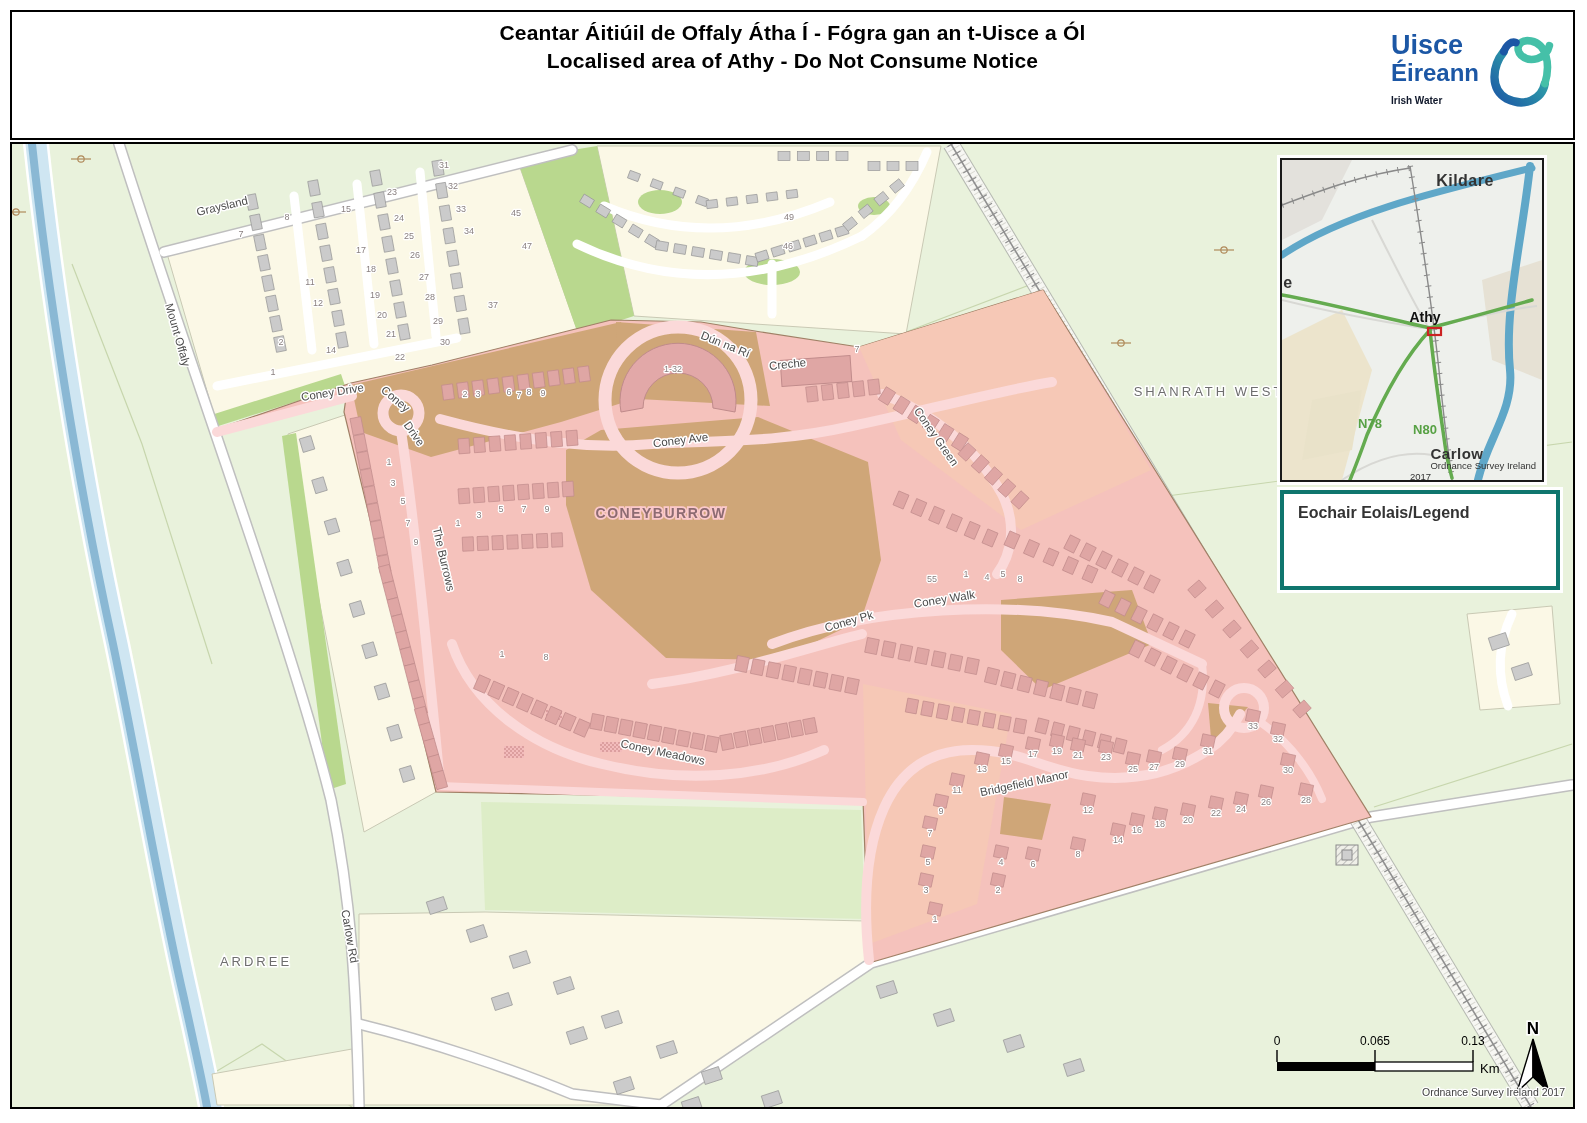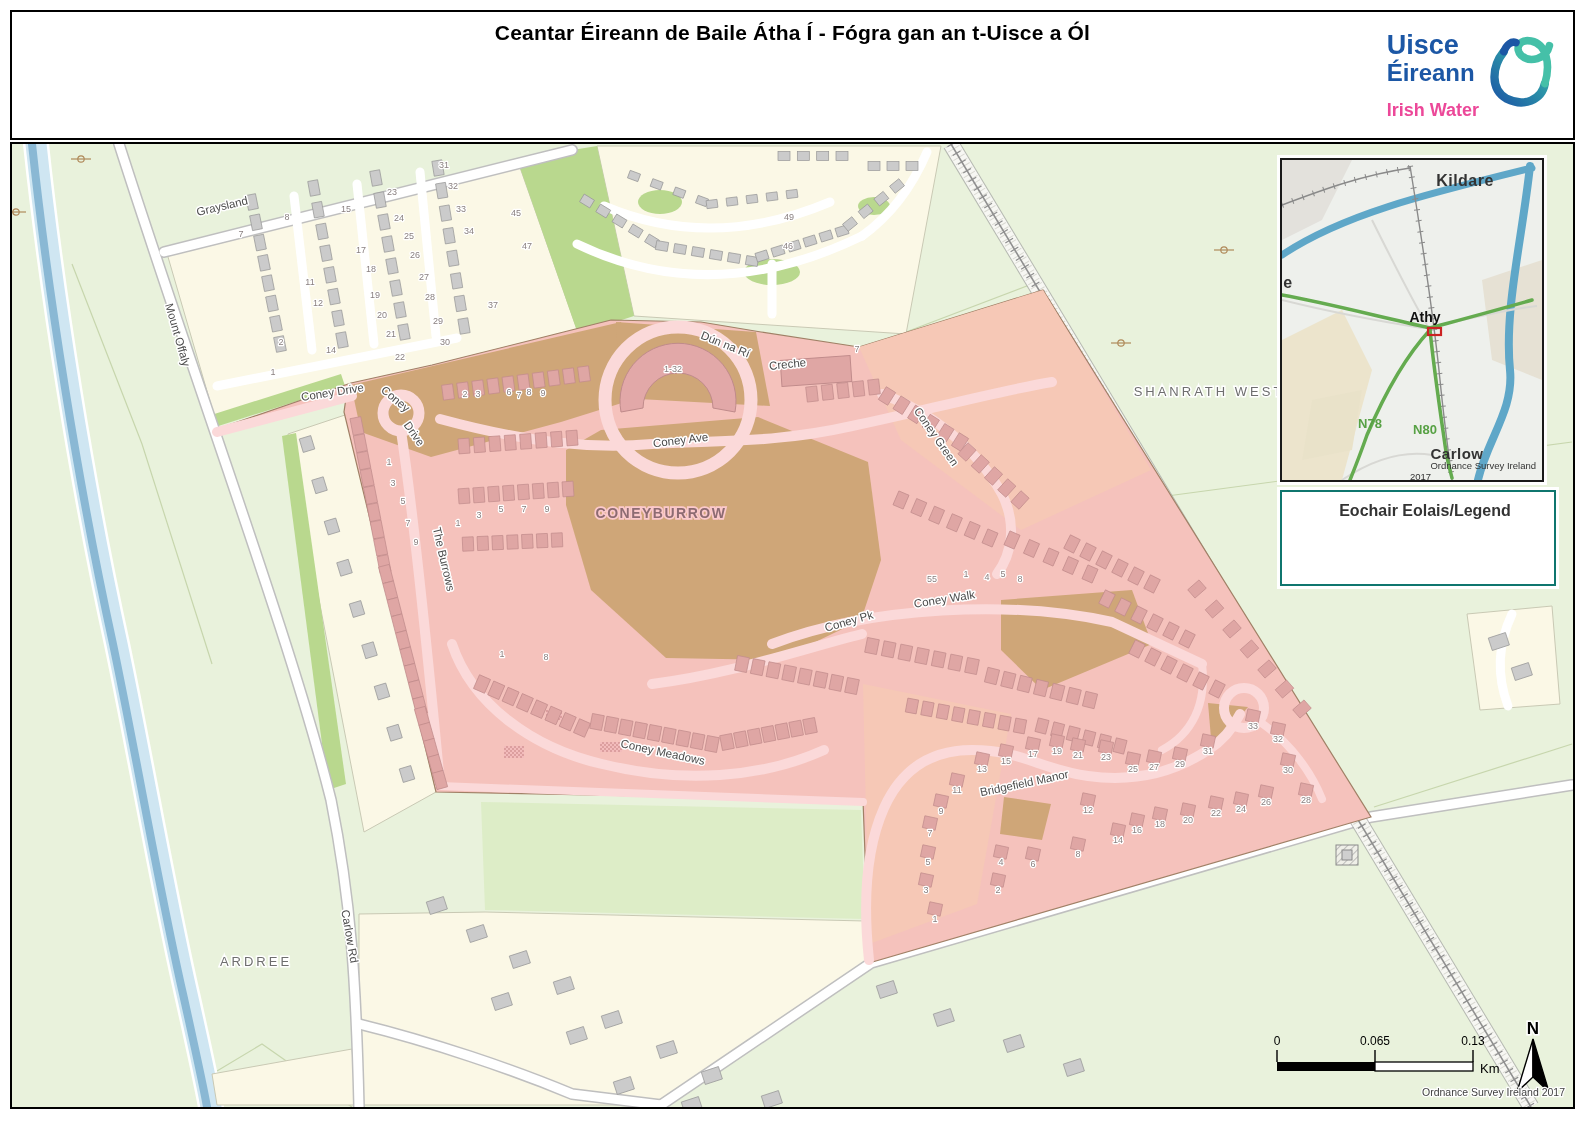--- a/index.html
+++ b/index.html
@@ -3,25 +3,25 @@
 <meta charset="utf-8">
 <style>
   html,body{margin:0;padding:0;background:#fff;}
   .page{position:relative;width:1587px;height:1123px;background:#fff;font-family:"Liberation Sans",sans-serif;overflow:hidden;}
   .header{position:absolute;left:10px;top:10px;width:1561px;height:126px;border:2px solid #000;background:#fff;}
   .titles{position:absolute;left:0;right:0;top:7px;text-align:center;font-weight:bold;font-size:21px;line-height:28px;color:#000;letter-spacing:.2px;}
   .logo{position:absolute;right:16px;top:12px;width:230px;height:104px;}
   .logo-text{position:absolute;right:78px;top:8px;color:#1c57a5;font-weight:bold;line-height:27px;}
   .logo-uisce{font-size:27px;}
   .logo-eireann{font-size:24px;}
-  .logo-sub{font-size:18px;color:#ec4899;margin-top:11px;}
+  .logo-sub{font-size:10px;color:#0f172a;margin-top:1px;}
   .logo-swoosh{position:absolute;right:0;top:6px;width:76px;height:92px;}
   .map-frame{position:absolute;left:10px;top:142px;width:1561px;height:963px;border:2.5px solid #000;background:#e9f2dc;overflow:hidden;}
   .inset{position:absolute;left:1268px;top:14px;width:260px;height:320px;border:2px solid #1a1a1a;background:#3b82f6;box-shadow:0 0 0 3px #fff;overflow:hidden;}
-  .legend{position:absolute;left:1268px;top:346px;width:272px;height:92px;border:2px solid #0f766e;background:#fff;box-shadow:0 0 0 3px #fff;text-align:center;}
+  .legend{position:absolute;left:1268px;top:346px;width:272px;height:92px;border:4px solid #0f766e;background:#fff;box-shadow:0 0 0 3px #fff;}
   .legend-title{font-size:16px;font-weight:bold;color:#333;margin:10px 0 0 14px;}
   .legend-row{display:flex;align-items:center;margin:10px 0 0 14px;}
   .legend-swatch{width:48px;height:27px;border:1px solid #a98888;margin-right:14px;}
   .legend-label{font-size:11px;color:#222;}
   
   text{font-family:"Liberation Sans",sans-serif;}
   text.street{font-size:11.5px;fill:#4c4c4c;paint-order:stroke;stroke:#ffffff;stroke-width:3px;stroke-linejoin:round;text-anchor:middle;}
   text.hn{font-size:9px;fill:#8a8080;paint-order:stroke;stroke:#ffffff;stroke-width:2.4px;stroke-linejoin:round;text-anchor:middle;}
   text.area{font-size:13px;letter-spacing:3px;fill:#6e6e6e;paint-order:stroke;stroke:#ffffff;stroke-width:3px;text-anchor:middle;}
   text.estate{font-size:14px;letter-spacing:1.5px;fill:#8d6b72;paint-order:stroke;stroke:#fbc9cb;stroke-width:3.5px;text-anchor:middle;font-weight:bold;}
@@ -36,21 +36,22 @@
   text.ins-small{font-size:9.5px;fill:#333;text-anchor:start;}
   text.ins-small-end{font-size:9.5px;fill:#333;text-anchor:end;}
 </style>
 </head>
 <body>
 
 <div class="page">
 
   <div class="header">
     <div class="titles">
-      <div>Ceantar Éireann de Baile Átha Í - Fógra gan an t-Uisce a Ól</div>
+      <div>Ceantar Áitiúil de Offaly Átha Í - Fógra gan an t-Uisce a Ól</div>
+      <div>Localised area of Athy - Do Not Consume Notice</div>
     </div>
     <div class="logo">
       <div class="logo-text">
         <div class="logo-uisce">Uisce</div>
         <div class="logo-eireann">Éireann</div>
         <div class="logo-sub">Irish Water</div>
       </div>
       <svg class="logo-swoosh" viewBox="0 0 100 120">
         <defs>
           <linearGradient id="lg1" x1="0" y1="1" x2="1" y2="0">

